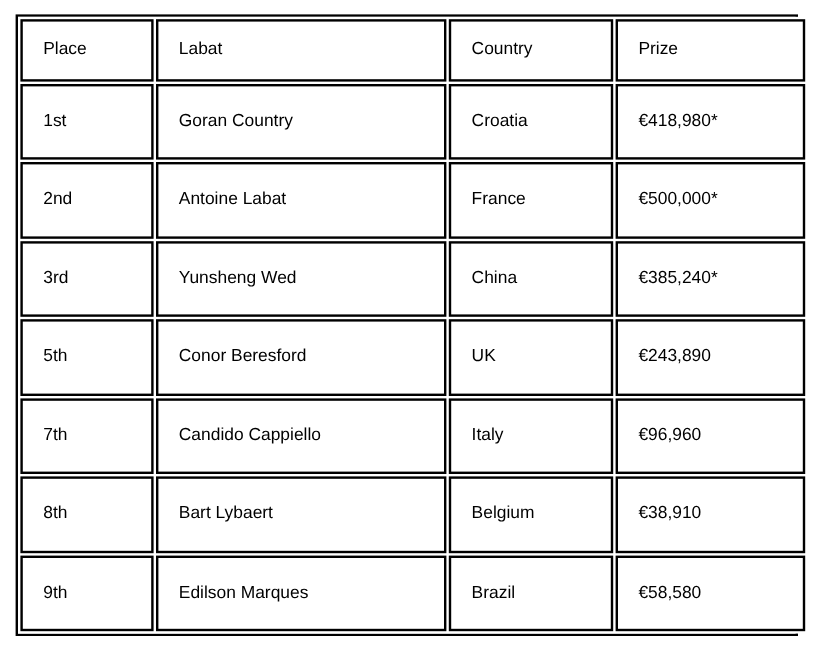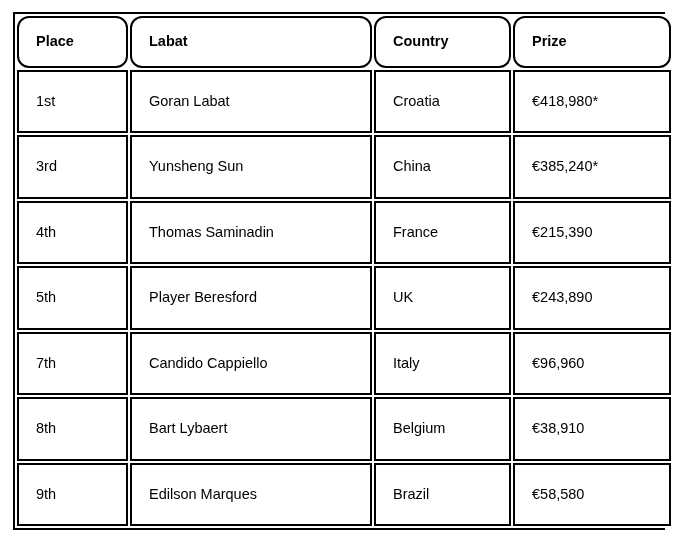--- a/index.html
+++ b/index.html
@@ -48,22 +48,21 @@
     vertical-align: middle;
     font-size: 14.5px;
     line-height: 1.2;
     height: 48px;
     background: #ffffff;
     white-space: nowrap;
     overflow: hidden;
   }
 
   table.results th {
-    font-weight: bold;
-    border-radius: 12px;
+    font-weight: normal;
   }
 
   table.results td {
     font-weight: normal;
     margin-top: 16px;
   }
 </style>
 </head>
 <body>
 
@@ -79,39 +78,39 @@
       <tr>
         <th>Place</th>
         <th>Labat</th>
         <th>Country</th>
         <th>Prize</th>
       </tr>
     </thead>
     <tbody>
       <tr>
         <td>1st</td>
-        <td>Goran Labat</td>
+        <td>Goran Country</td>
         <td>Croatia</td>
         <td>€418,980*</td>
       </tr>
       <tr>
+        <td>2nd</td>
+        <td>Antoine Labat</td>
+        <td>France</td>
+        <td>€500,000*</td>
+      </tr>
+      <tr>
         <td>3rd</td>
-        <td>Yunsheng Sun</td>
+        <td>Yunsheng Wed</td>
         <td>China</td>
         <td>€385,240*</td>
       </tr>
       <tr>
-        <td>4th</td>
-        <td>Thomas Saminadin</td>
-        <td>France</td>
-        <td>€215,390</td>
-      </tr>
-      <tr>
         <td>5th</td>
-        <td>Player Beresford</td>
+        <td>Conor Beresford</td>
         <td>UK</td>
         <td>€243,890</td>
       </tr>
       <tr>
         <td>7th</td>
         <td>Candido Cappiello</td>
         <td>Italy</td>
         <td>€96,960</td>
       </tr>
       <tr>

